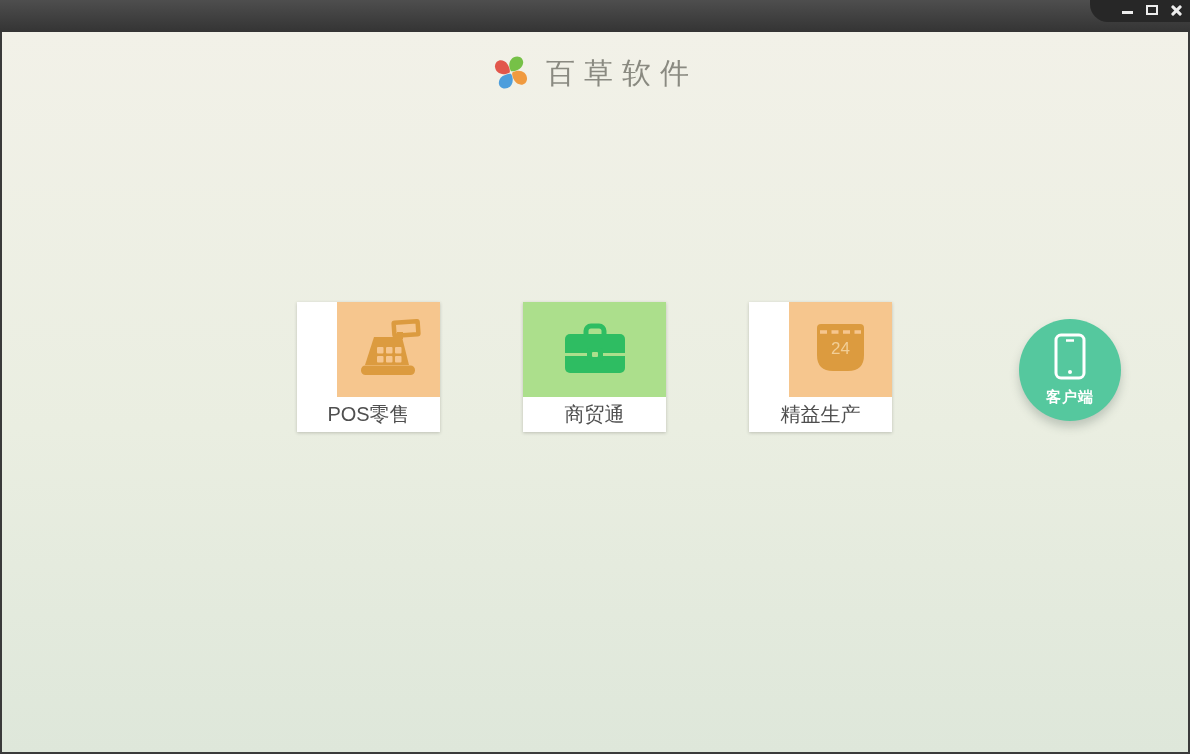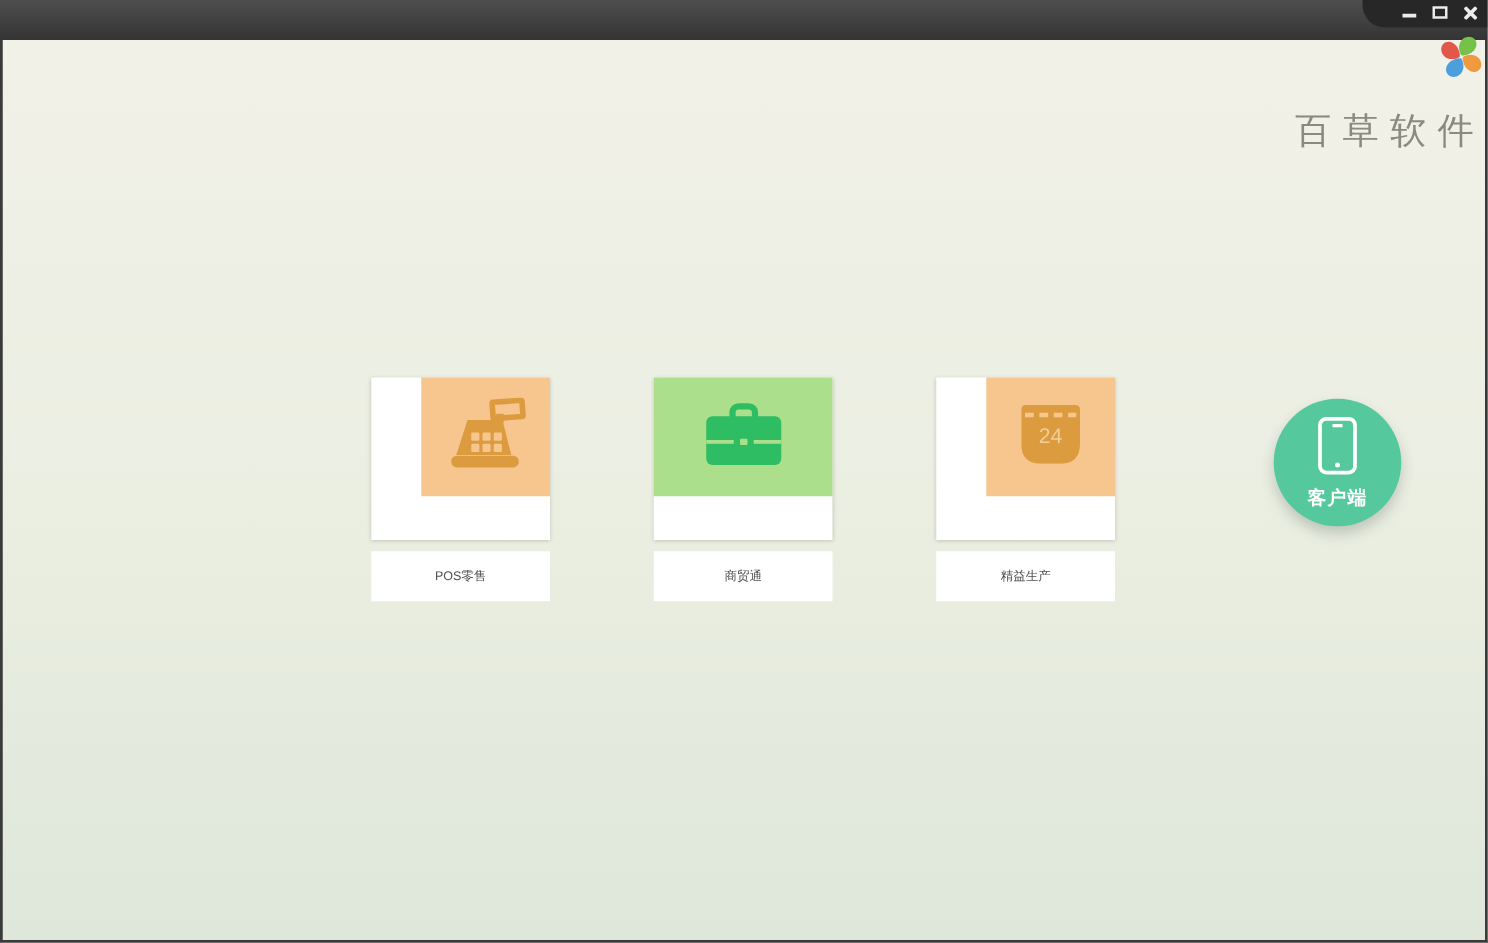--- a/index.html
+++ b/index.html
@@ -24,33 +24,33 @@
   .glyph-close::before { transform:rotate(45deg); }
   .glyph-close::after  { transform:rotate(-45deg); }
 
   
   .content { position:absolute; top:32px; left:0; right:0; bottom:0;
              border-left:2px solid #3A3A3A; border-right:2px solid #3A3A3A;
              border-bottom:2px solid #3A3A3A;
              background:linear-gradient(#F2F1E8, #EAEEE1 55%, #DEE7DA); }
 
   .brand { position:absolute; top:22px; left:0; width:100%; height:44px;
-           display:flex; align-items:flex-end; justify-content:center; gap:16px;flex-direction:column; }
+           display:flex; align-items:flex-start; justify-content:center; gap:16px; }
   .app-title { font-family:"DejaVu Serif", serif; font-size:29px; color:#8A8A81;
                letter-spacing:9px; font-weight:400; }
 
   
   .card { position:absolute; top:270px; width:143px; height:130px;
           background:#fff; box-shadow:0 1px 3px rgba(60,60,50,0.25);
           cursor:pointer; }
   .card-top { height:95px; display:flex; align-items:center; justify-content:center; }
   .card-top.orange { background:#F6C68E;margin-left:40px; }
   .card-top.green  { background:#ACDF8C; }
-  .card-label { height:40px; background:#fff; display:flex; align-items:center;
-                justify-content:center; font-size:10px; color:#4F4F4F;margin-top:44px; }
+  .card-label { height:35px; background:#fff; display:flex; align-items:center;
+                justify-content:center; font-size:20px; color:#4F4F4F; }
   #card-pos  { left:295px; }
   #card-trade{ left:521px; }
   #card-lean { left:747px; }
 
   
   .client-circle { position:absolute; left:1017px; top:287px; width:102px; height:102px;
                    border-radius:50%; background:#55C89E;
                    box-shadow:0 6px 10px rgba(60,80,70,0.25);
                    display:flex; flex-direction:column; align-items:center;
                    justify-content:center; gap:4px; cursor:pointer; }

